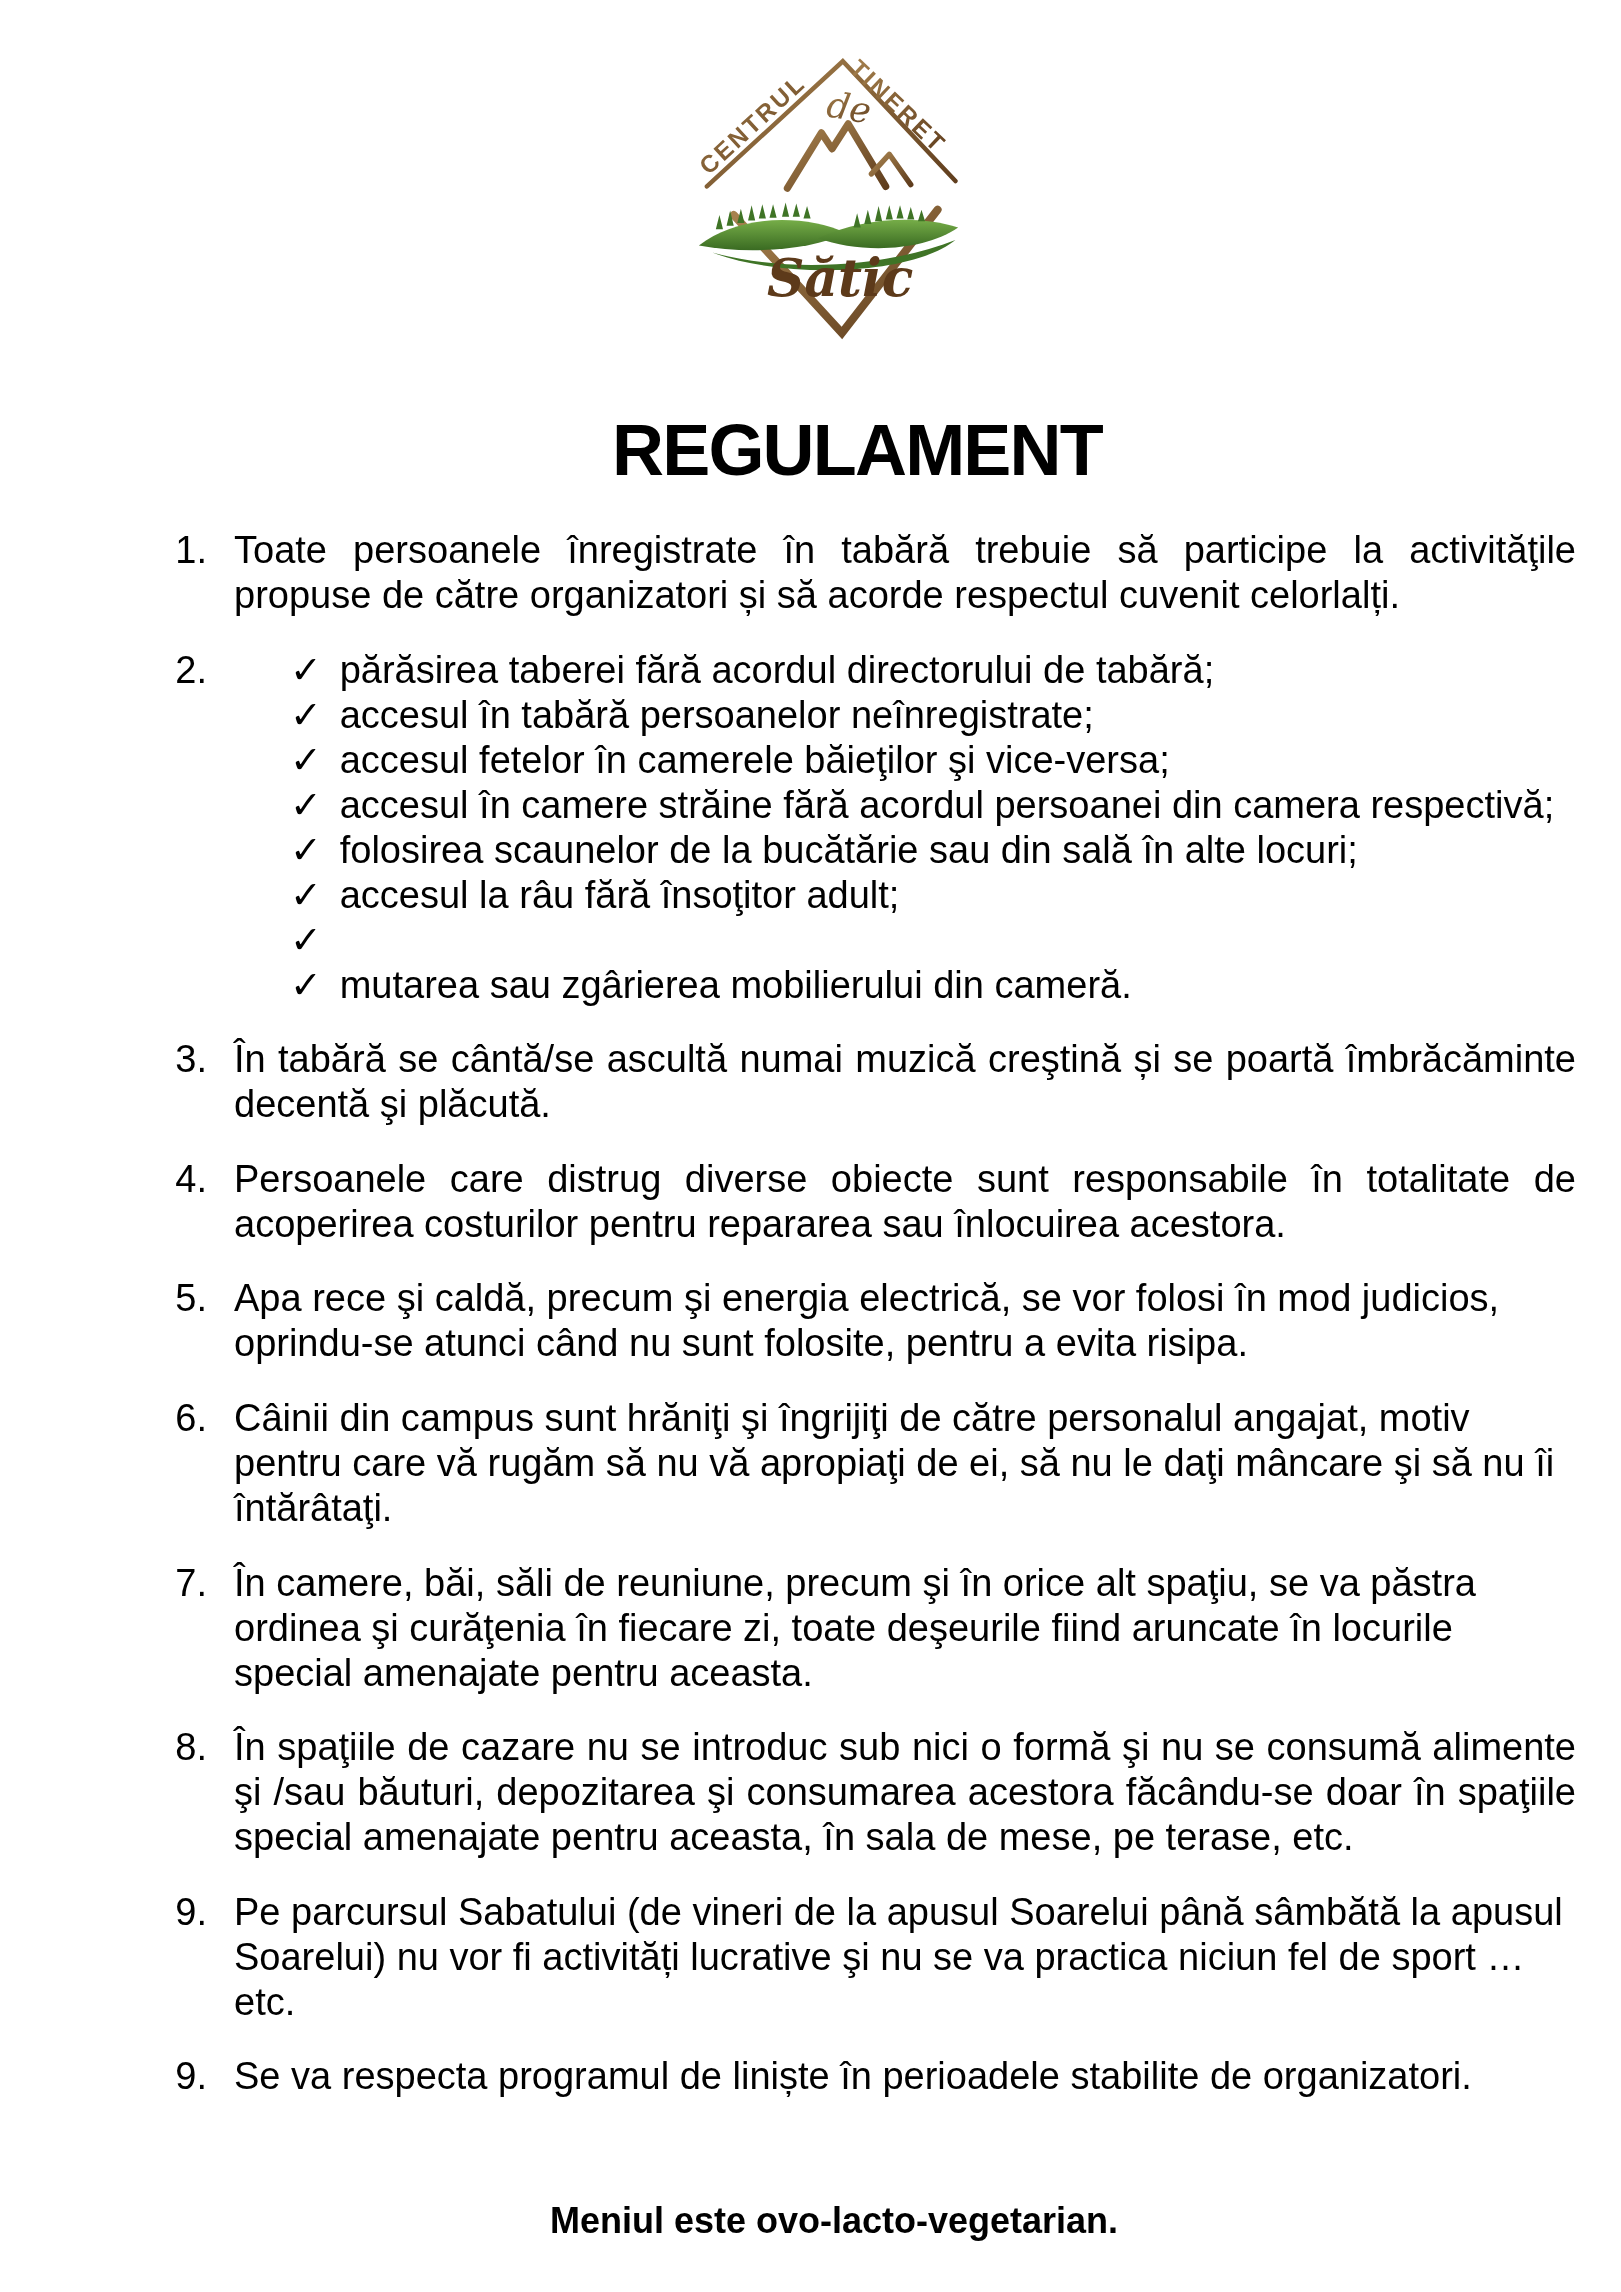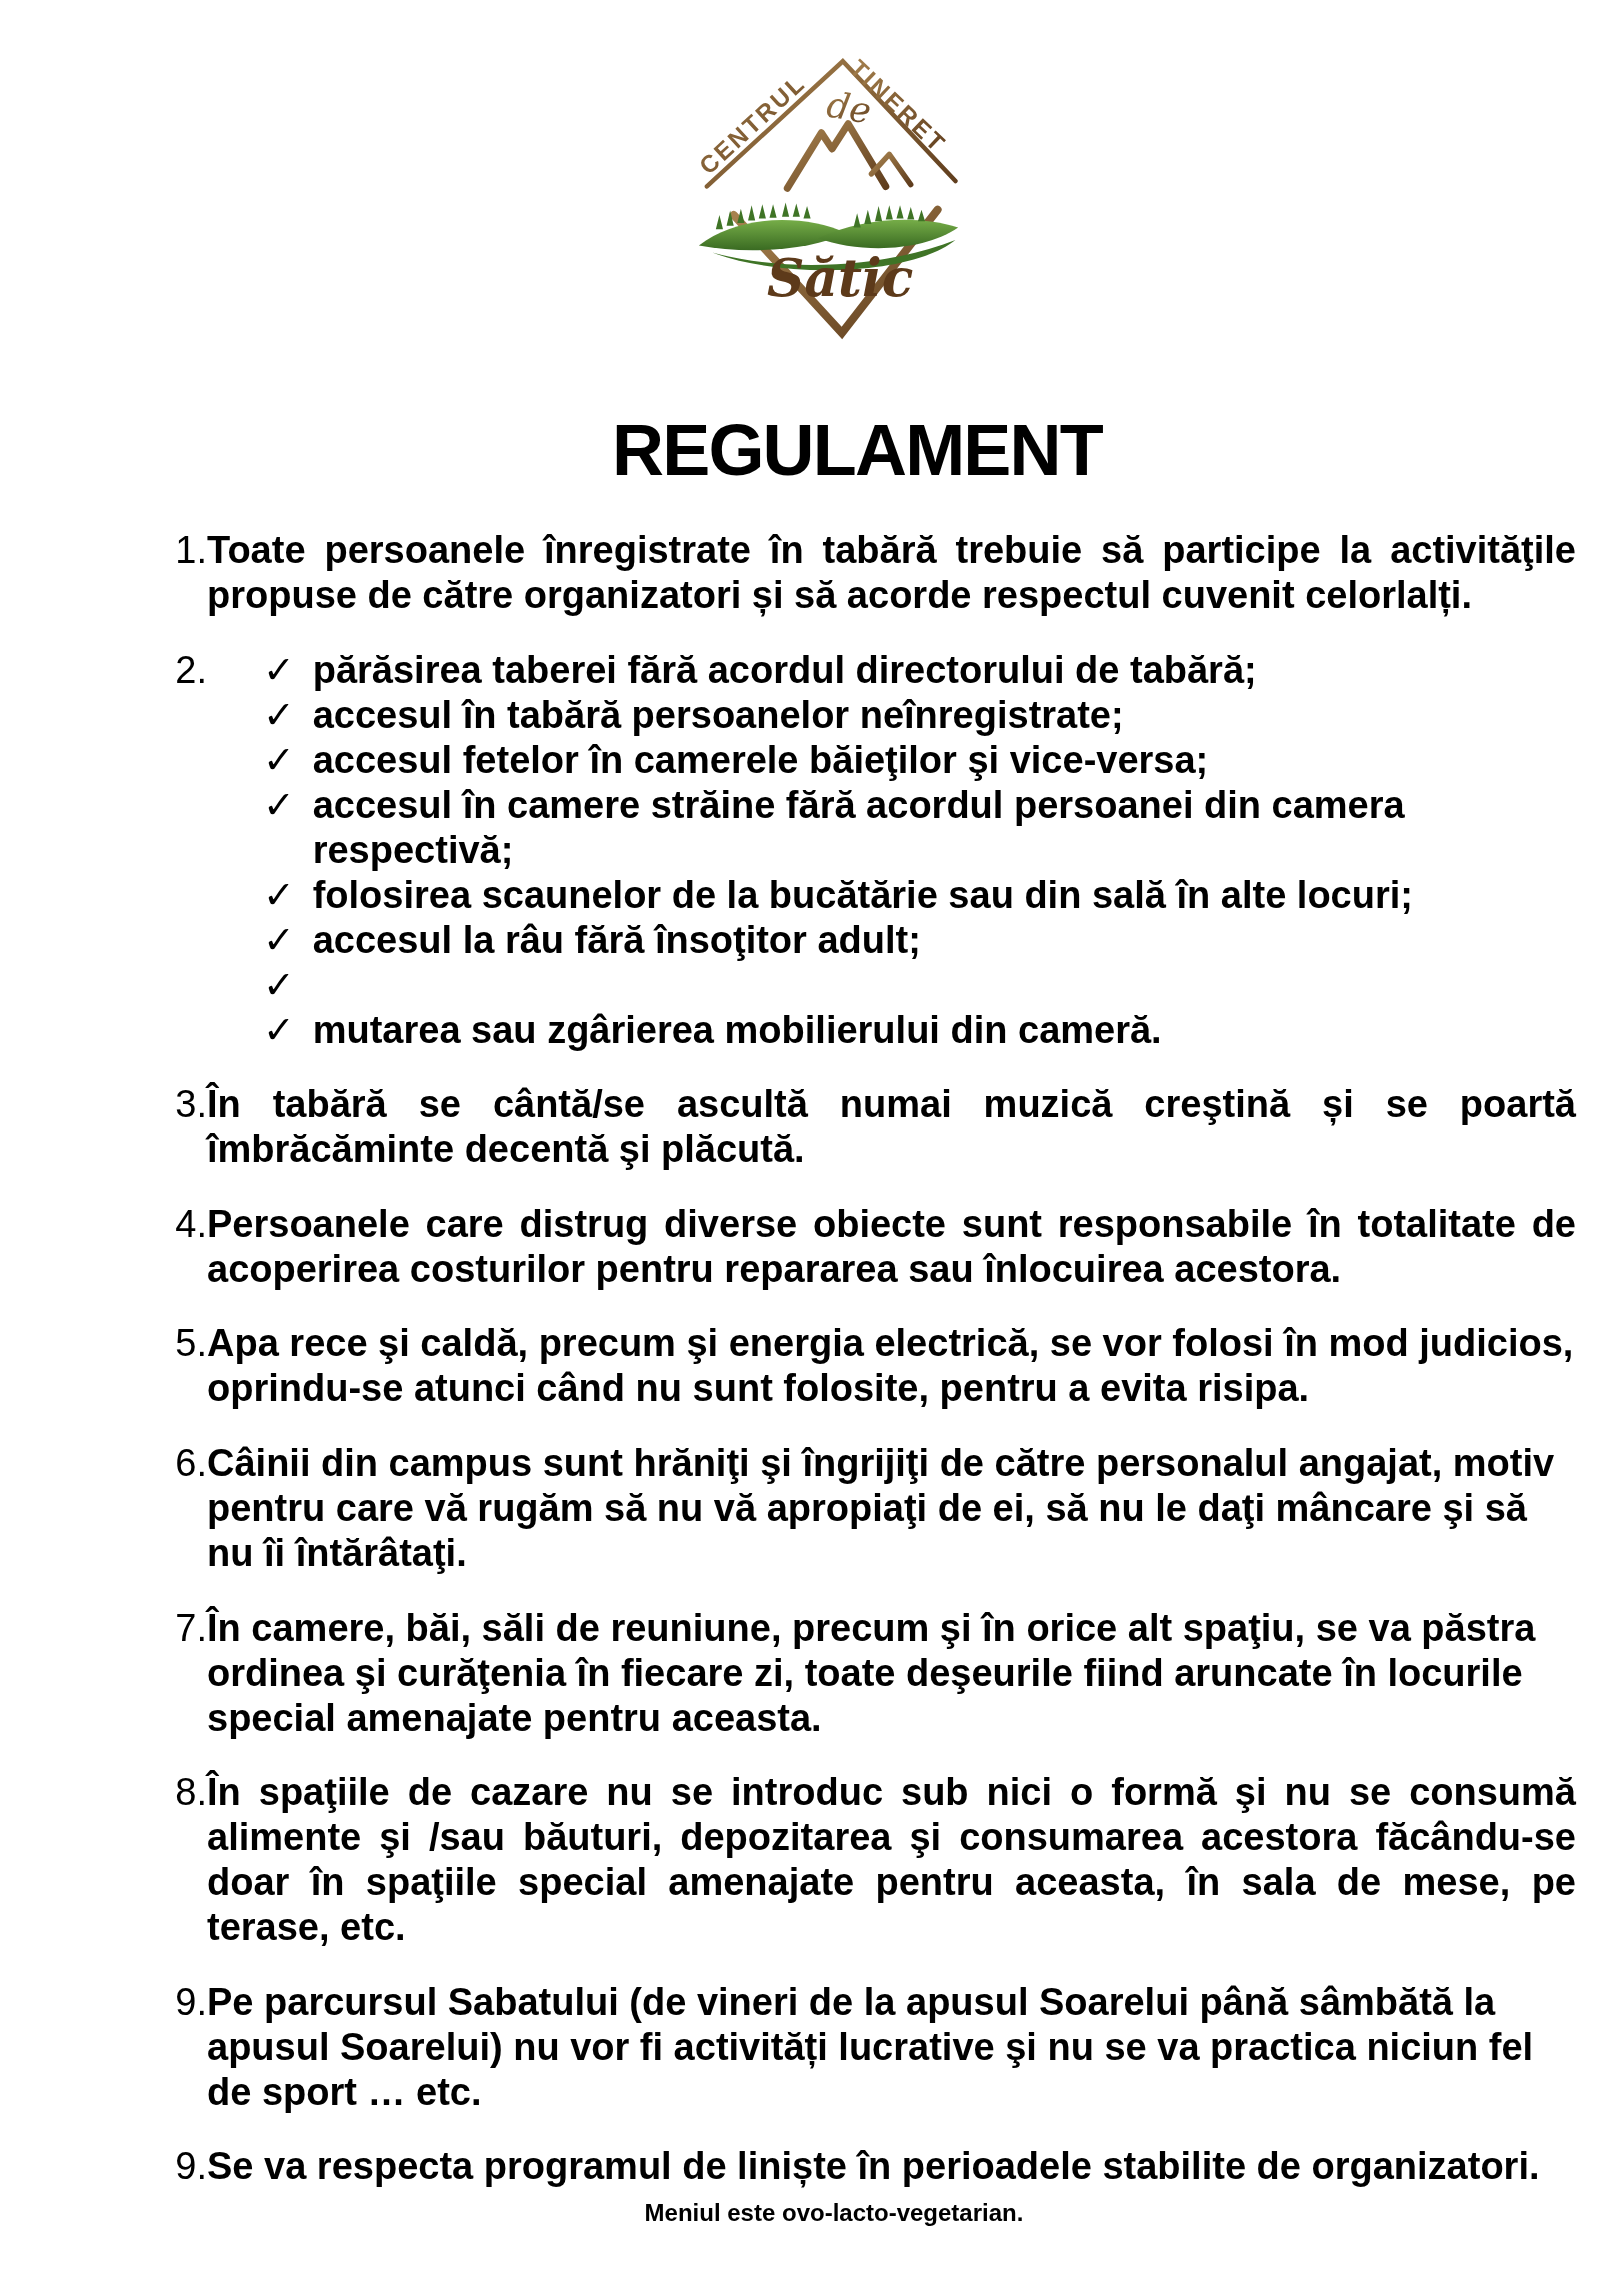--- a/index.html
+++ b/index.html
@@ -31,35 +31,35 @@
     width:1426px;
     font-size:38px;
     line-height:45px;
   }
   .rule{display:flex;margin-bottom:29.6px;}
   .rule .num{
     flex:none;width:57px;
     text-align:right;
     white-space:nowrap;
   }
-  .rule .body{flex:1;margin-left:0;font-weight:bold;}
+  .rule .body{flex:1;margin-left:27px;}
   .rule.justify .para{text-align:justify;}
   .checks{margin-left:56px;margin-top:0;}
   .check-row{display:flex;align-items:flex-start;}
   .check-icon{
     flex:none;width:30px;margin-right:19.7px;
     font-family:"DejaVu Sans",sans-serif;
     font-size:38px;
   }
   .footer{
     position:absolute;
     top:2199px;left:0;width:100%;
     padding-left:46px;box-sizing:border-box;
     text-align:center;
-    font-size:24px;font-weight:bold;
+    font-size:36px;font-weight:bold;
     line-height:1.2;
   }
 </style>
 </head>
 <body>
 
 <div class="page">
 
   <svg class="logo" viewBox="0 0 300 340" aria-hidden="true">
     <defs>

